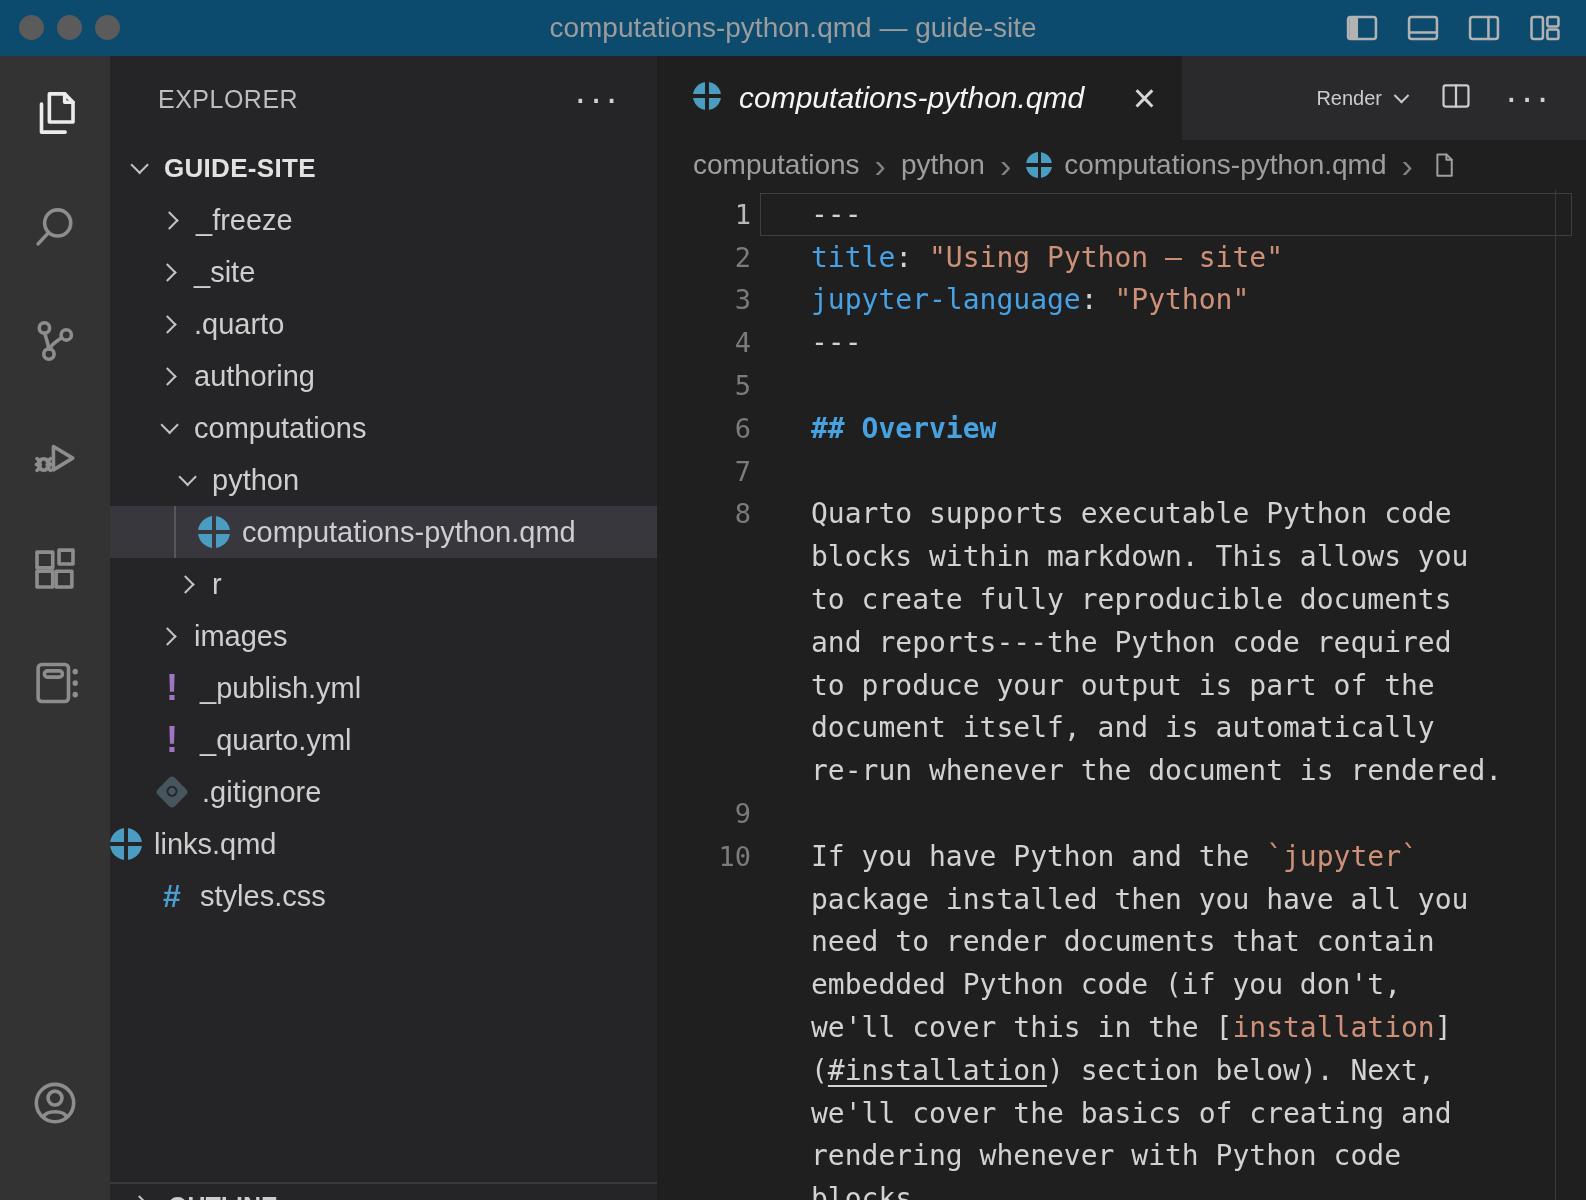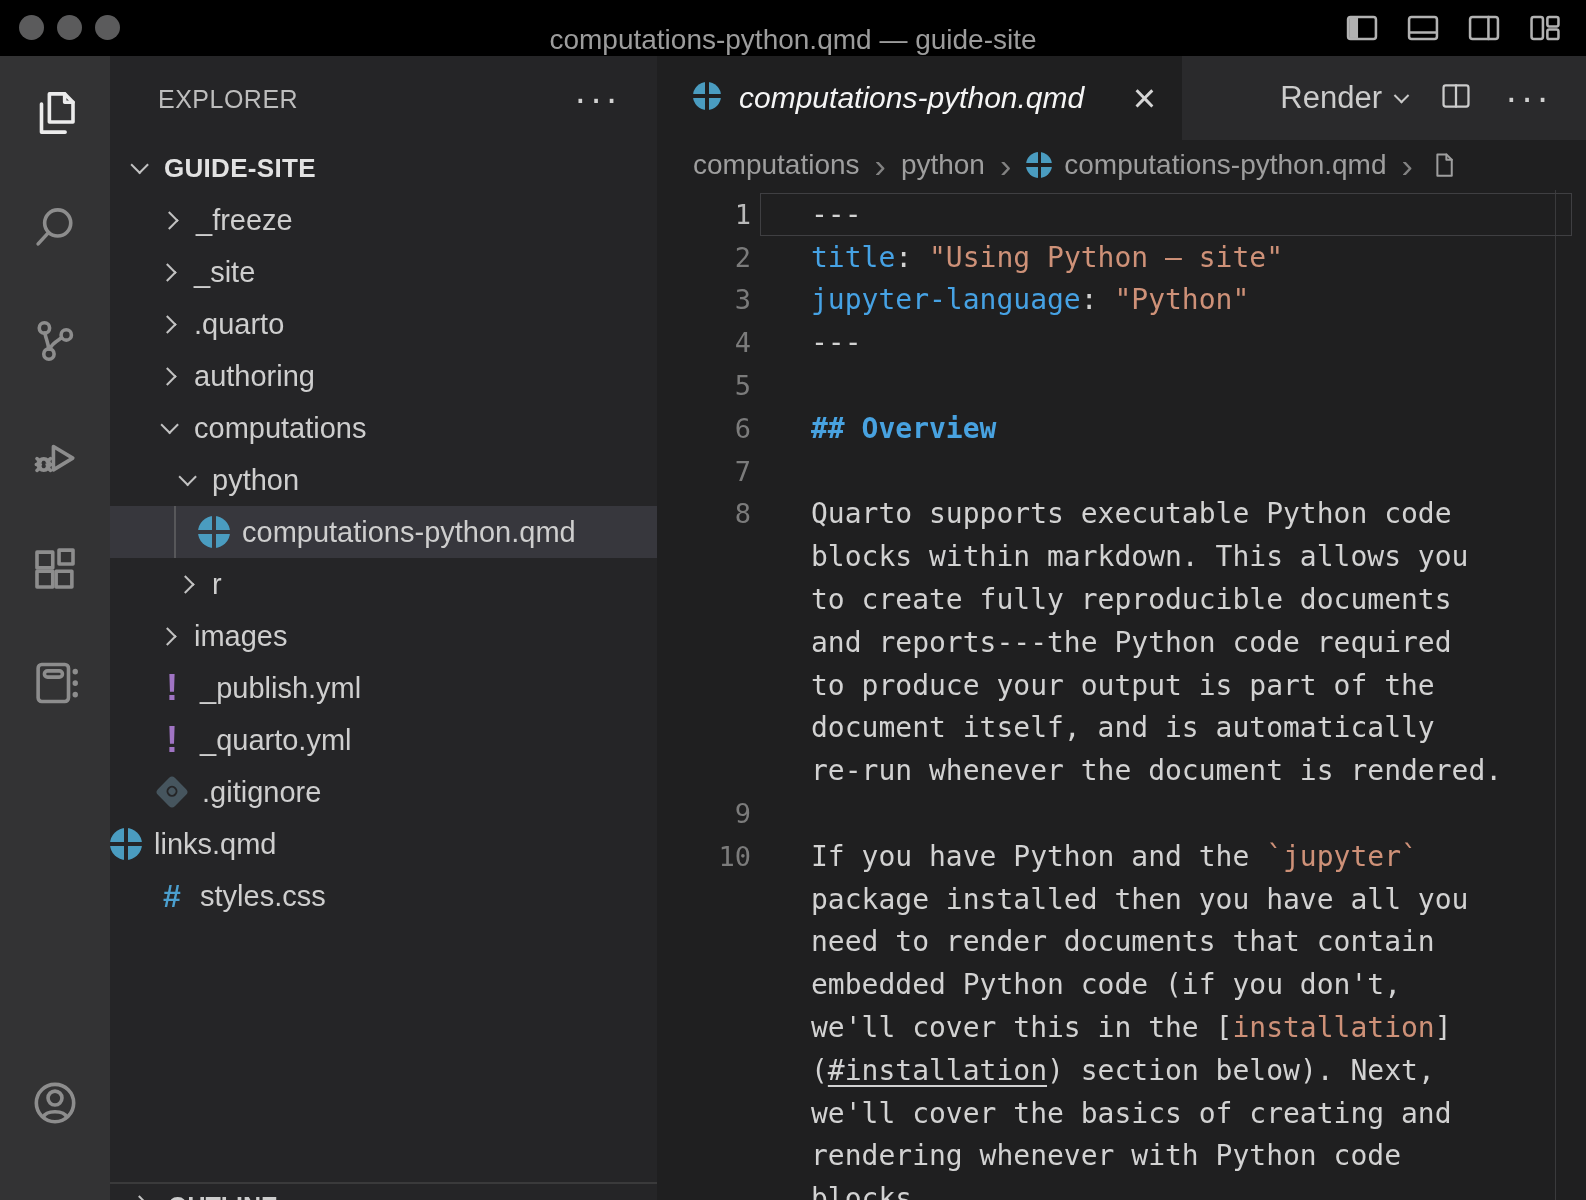--- a/index.html
+++ b/index.html
@@ -1,20 +1,20 @@
 <!DOCTYPE html>
 <html><head>
 <meta charset="utf-8">
 <style>
   html,body{margin:0;padding:0;background:#1b1b1c;}
   *{box-sizing:border-box;}
   .window{width:1586px;height:1200px;display:flex;flex-direction:column;overflow:hidden;
           font-family:"Liberation Sans",sans-serif;position:relative;background:#1b1b1c;}
   
-  .titlebar{flex:0 0 56px;background:#000000;display:flex;align-items:flex-end;position:relative;}
+  .titlebar{flex:0 0 56px;background:#0c4a6e;display:flex;align-items:center;position:relative;}
   .lights{position:absolute;left:19px;top:15px;display:flex;gap:13px;}
   .light{width:25px;height:25px;border-radius:50%;background:#5b5b5c;}
   .win-title{flex:1;text-align:center;color:#9c9c9c;font-size:28px;font-weight:500;}
   .layout-controls{position:absolute;right:22px;top:9px;display:flex;gap:23px;color:#b2b2b2;align-items:center;}
   
   .main{flex:1;display:flex;min-height:0;justify-content:center;}
   .activitybar{flex:0 0 110px;background:#333334;display:flex;flex-direction:column;align-items:center;}
   .ab-item{width:110px;height:114px;display:flex;align-items:center;justify-content:center;color:#8d8d8d;cursor:pointer;}
   .ab-item.active{color:#ececec;}
   .ab-item.bottom{margin-top:auto;margin-bottom:40px;}
@@ -46,21 +46,21 @@
   .icon-git{width:24px;height:24px;background:#46555e;transform:rotate(45deg);border-radius:4px;flex:none;
             margin:0 6px 0 4px;position:relative;}
   .icon-git::after{content:"";position:absolute;left:6px;top:6px;width:7px;height:7px;border:2px solid #252527;border-radius:50%;}
   
   .editor{flex:1;min-width:0;display:flex;flex-direction:column;background:#1f1f20;}
   .tabbar{flex:0 0 84px;background:#2a2a2c;display:flex;align-items:stretch;}
   .tab{flex:0 0 525px;background:#1f1f20;display:flex;align-items:center;padding:0 26px 0 36px;cursor:pointer;}
   .tab-label{color:#f5f5f5;font-style:italic;font-size:30px;margin-left:18px;}
   .tab-close{margin-left:auto;color:#d5d5d5;font-size:40px;line-height:1;cursor:pointer;}
   .tab-actions{margin-left:auto;display:flex;align-items:center;gap:32px;padding-right:34px;color:#cbcbcb;}
-  .render-btn{display:flex;align-items:center;gap:14px;font-size:31px;color:#cccccc;cursor:pointer;}
+  .render-btn{display:flex;align-items:center;gap:14px;font-size:20px;color:#cccccc;cursor:pointer;}
   .chev-down{display:inline-block;width:11px;height:11px;border-right:2.2px solid #c9c9c9;border-bottom:2.2px solid #c9c9c9;
              transform:rotate(45deg) translate(-2px,-2px);}
   .more-dots{font-size:38px;line-height:20px;letter-spacing:3px;color:#d0d0d0;cursor:pointer;}
   .breadcrumbs{flex:0 0 50px;display:flex;align-items:center;padding-left:36px;gap:13px;color:#9e9e9e;font-size:28px;
                background:#1f1f20;white-space:nowrap;overflow:hidden;}
   .bc-sep{color:#828282;font-size:34px;padding:0 2px;}
   .bc-item{display:flex;align-items:center;gap:12px;cursor:pointer;}
   
   .code{flex:1;position:relative;overflow:hidden;padding-top:3px;background:#1f1f20;}
   .code::before{content:"";position:absolute;top:0;bottom:0;right:30px;width:1px;background:#3a3a3c;}

